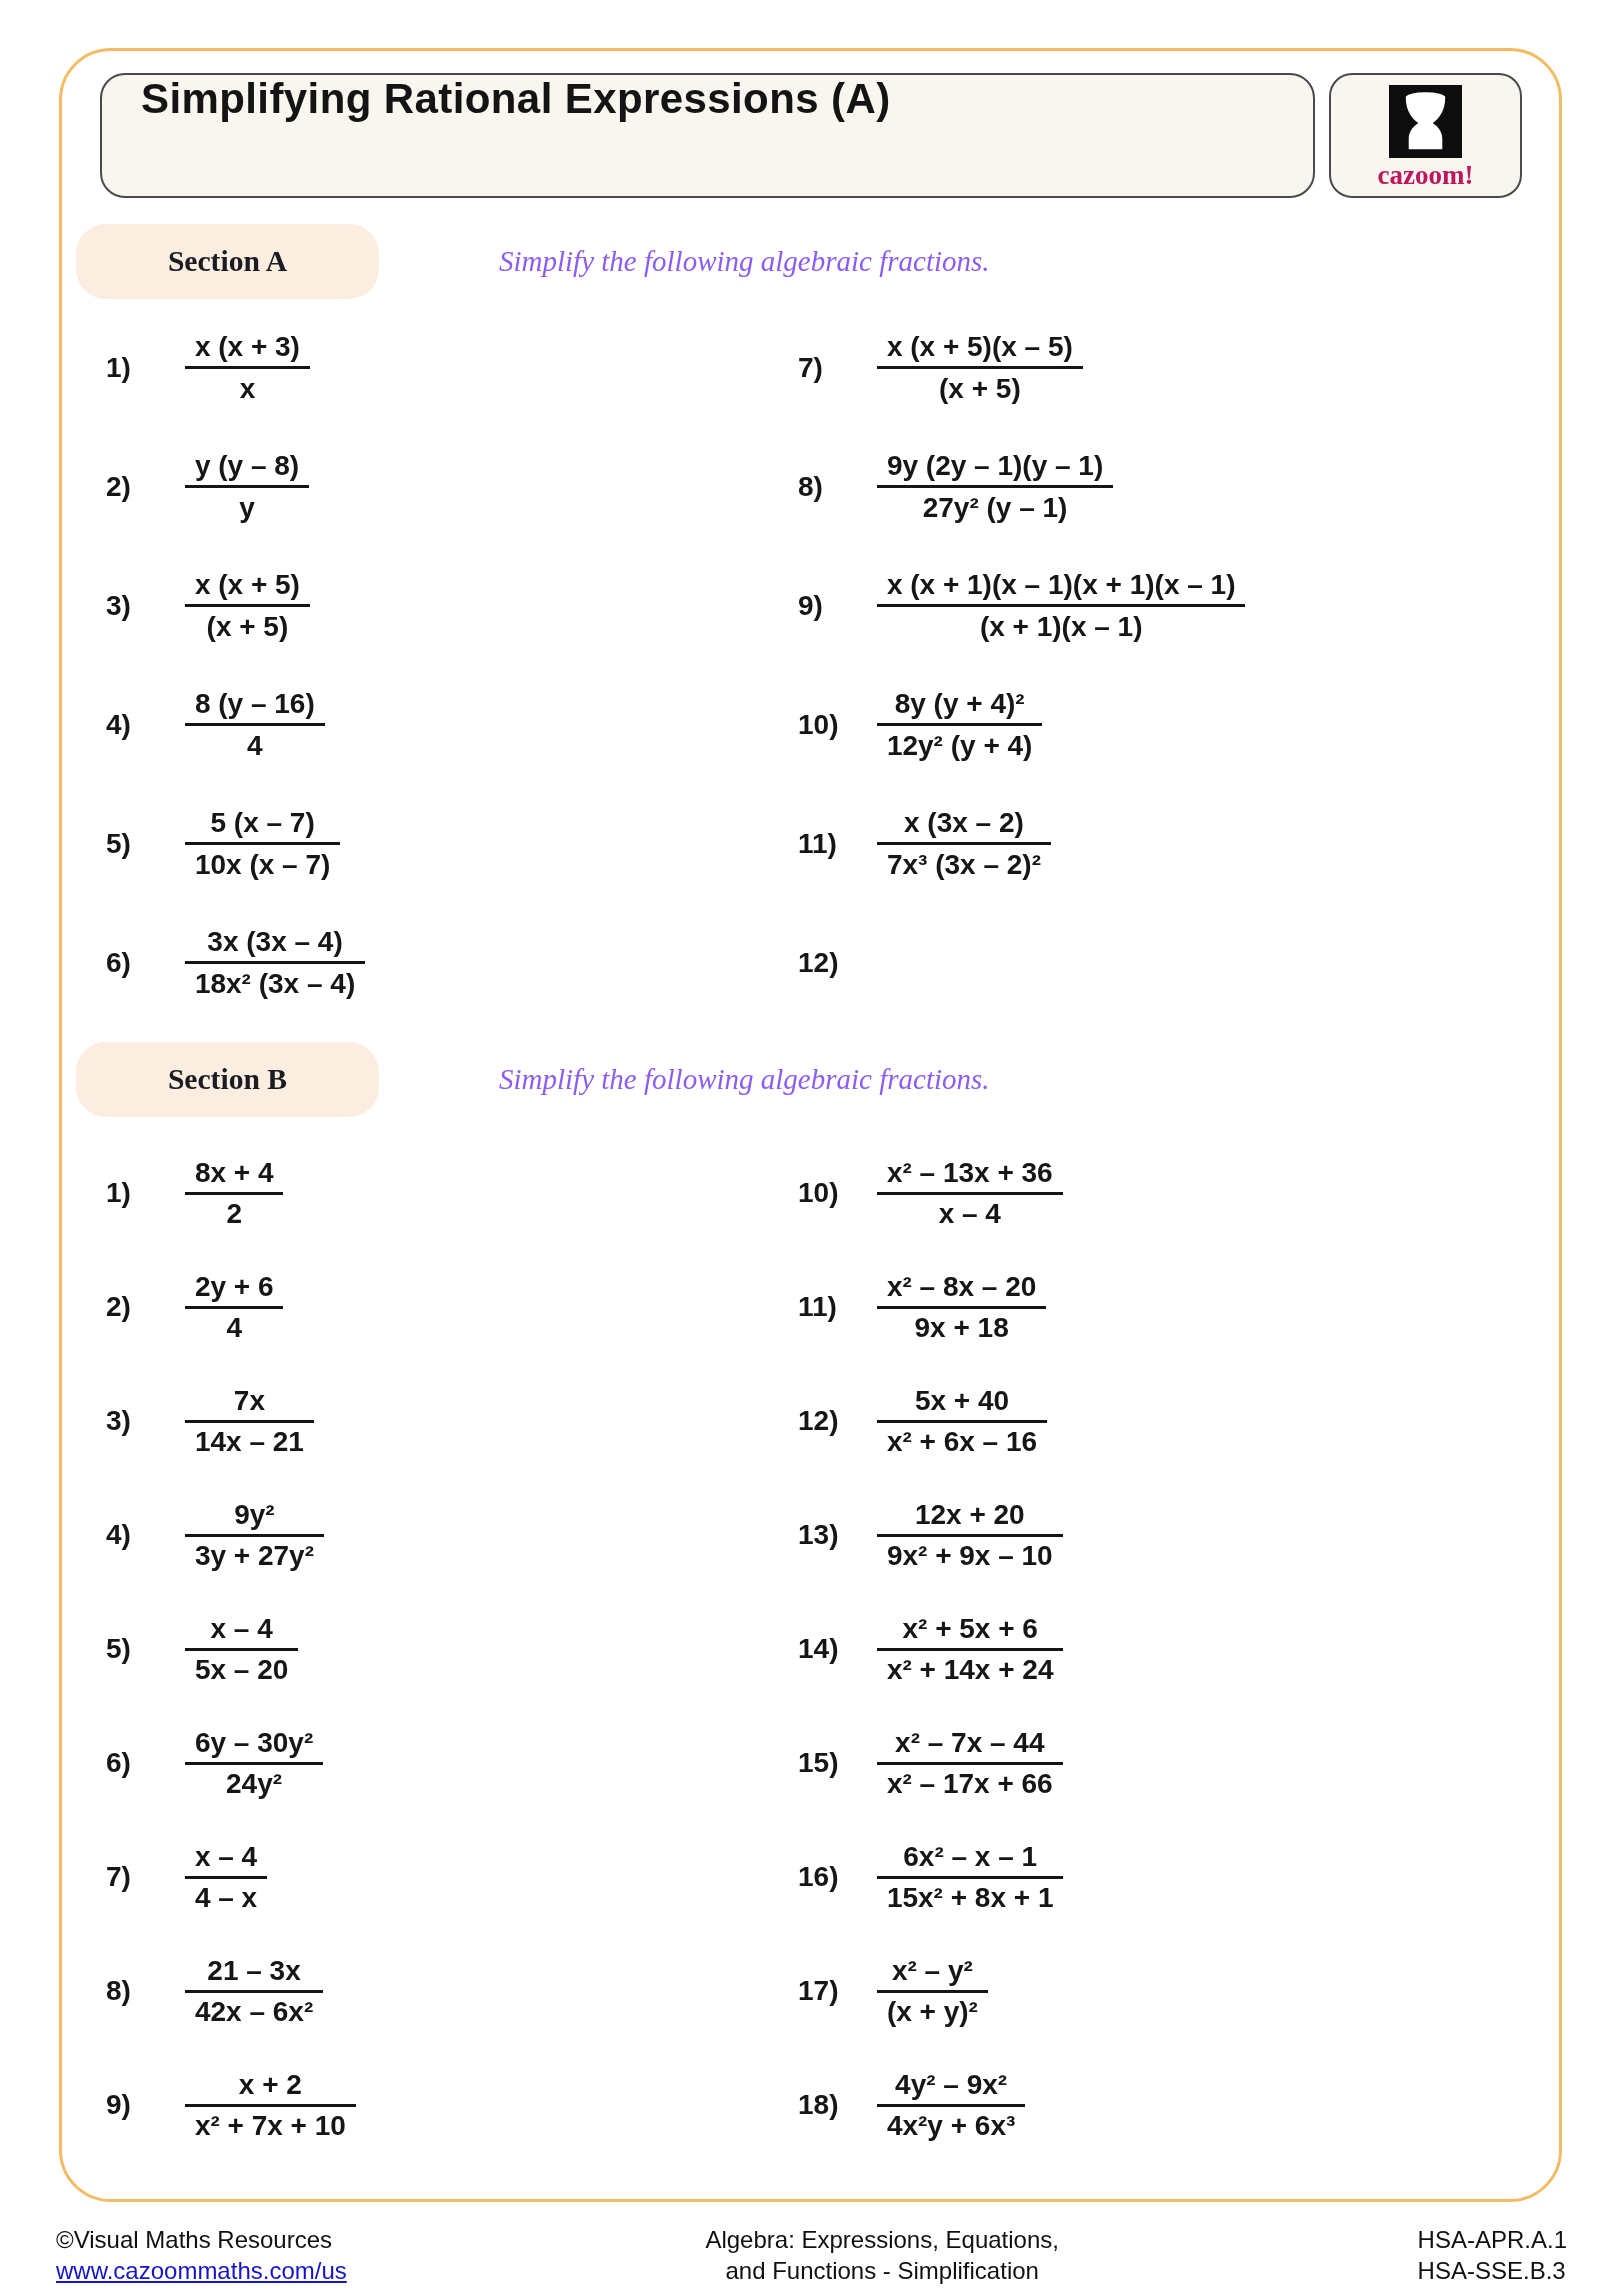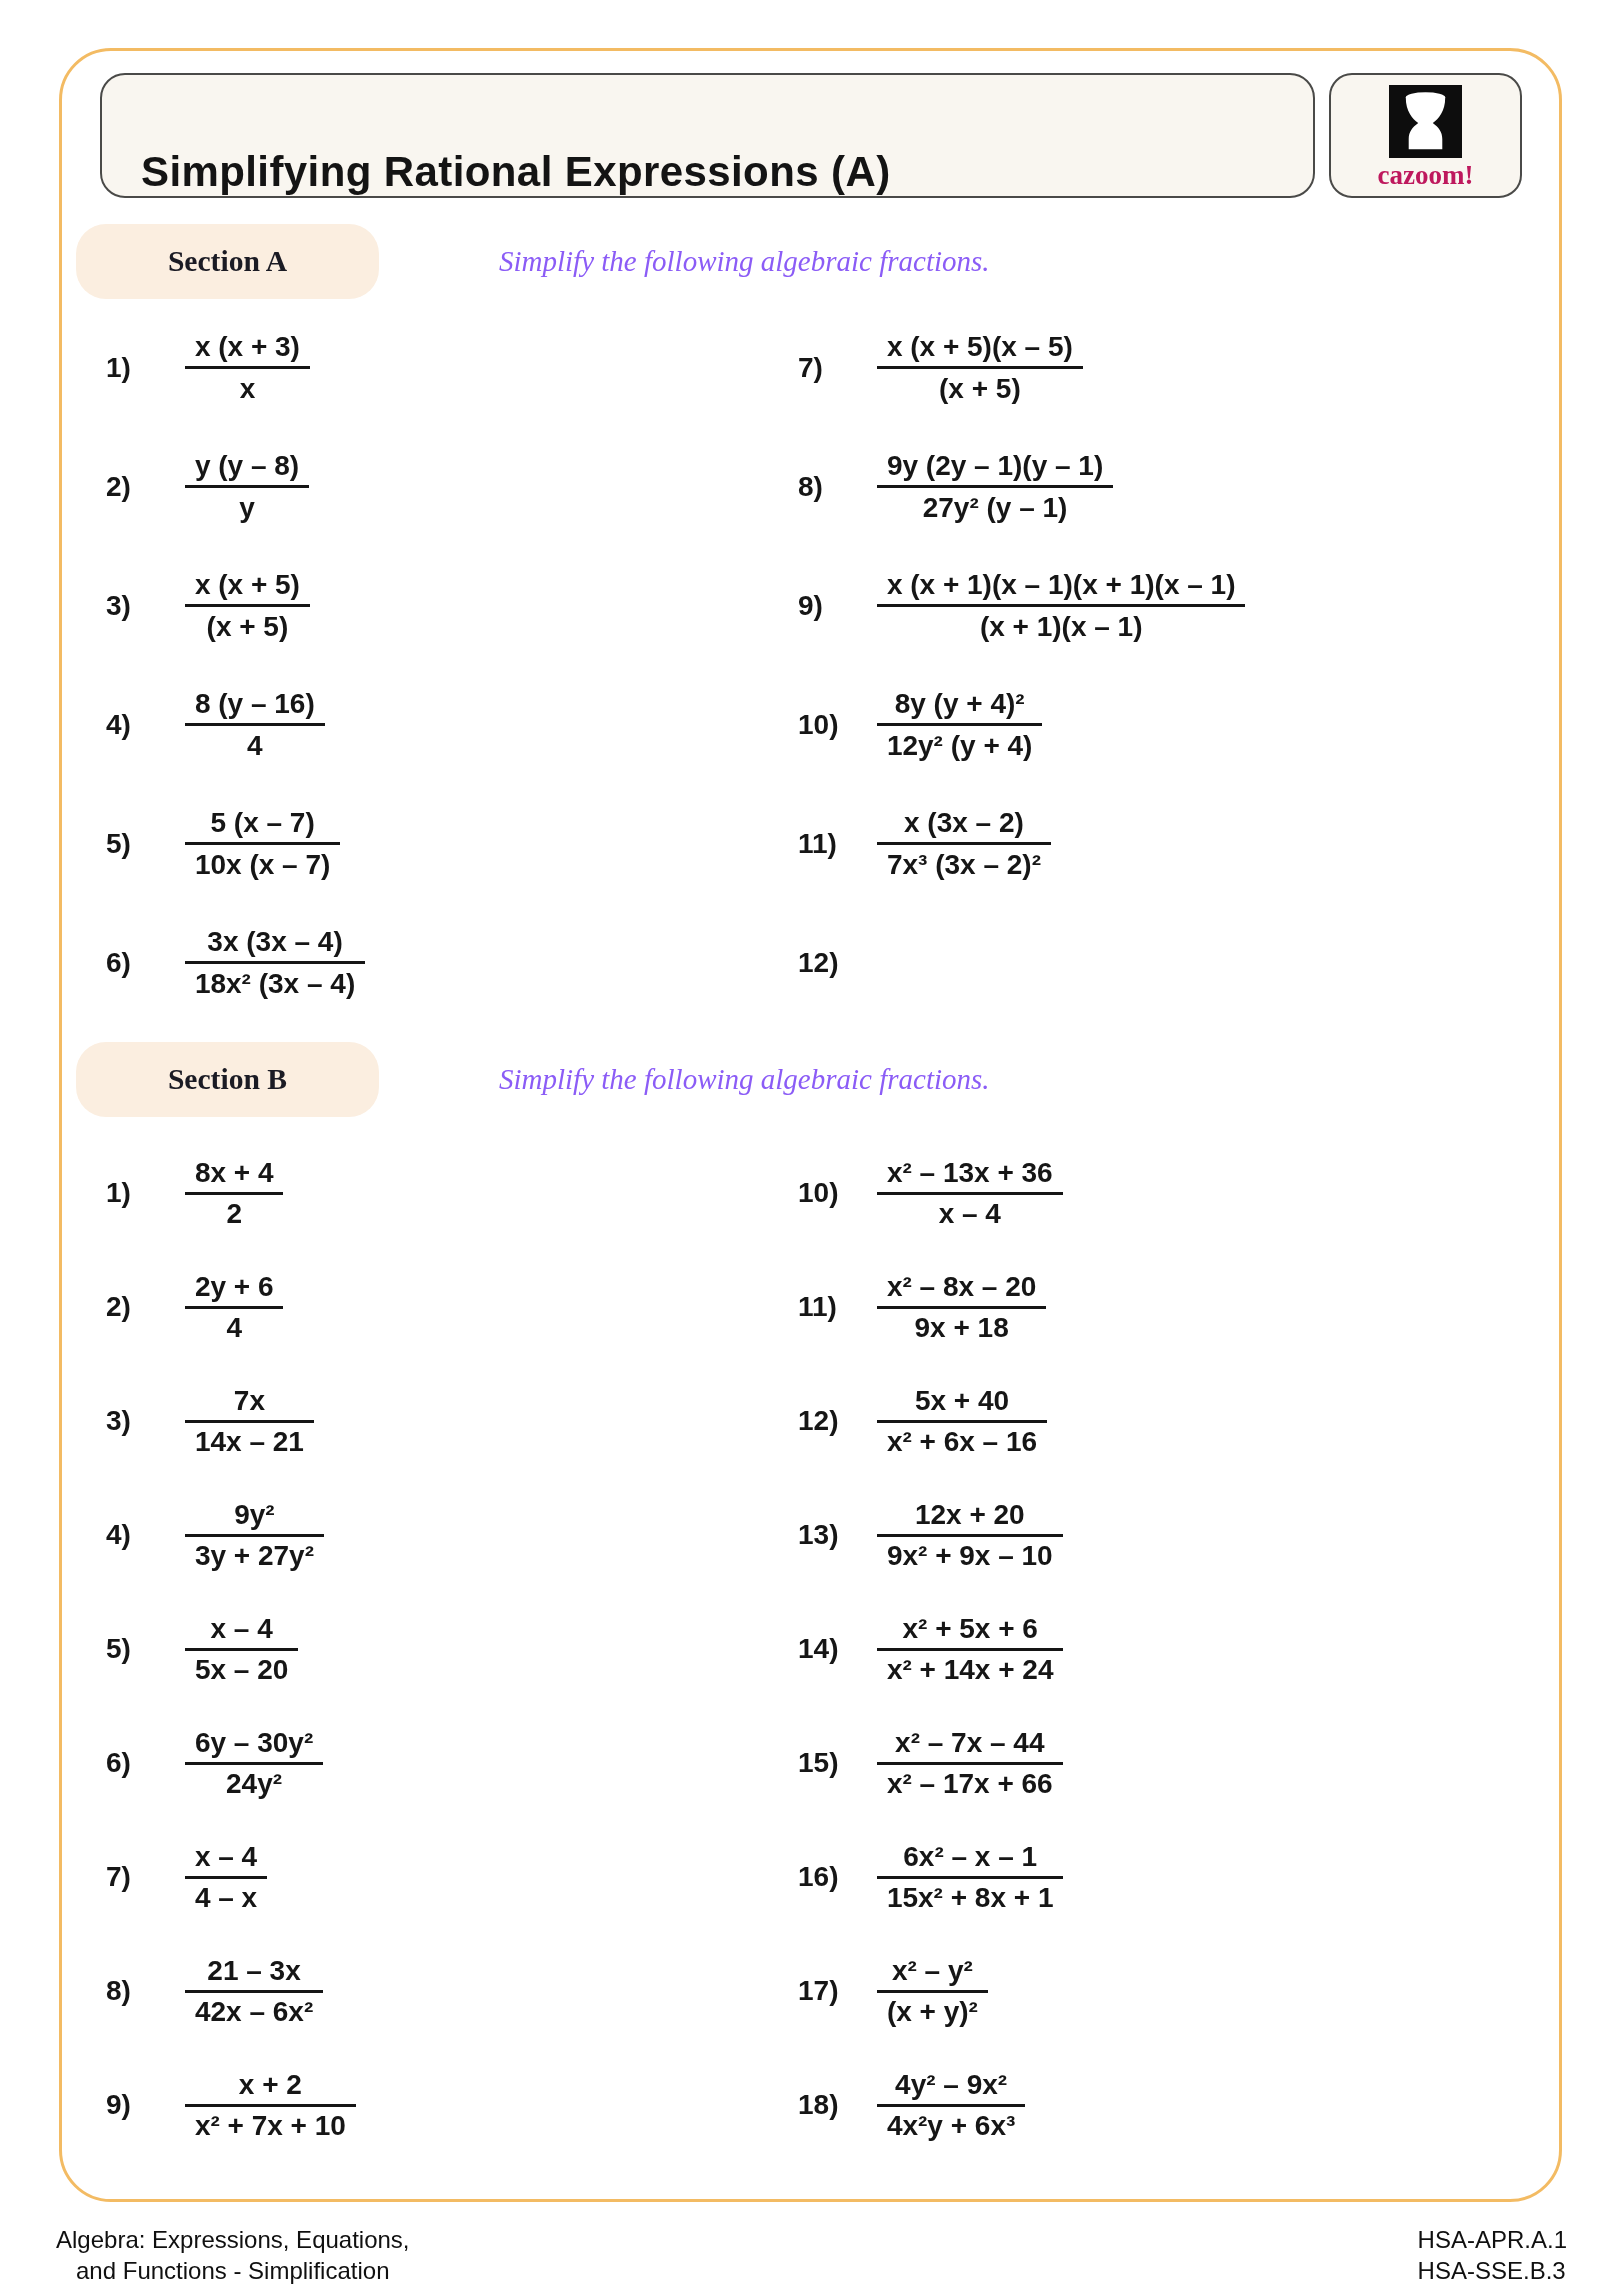--- a/index.html
+++ b/index.html
@@ -12,21 +12,21 @@
     position:absolute;left:59px;top:48px;width:1497px;height:2148px;
     border:3.6px solid #F3BB63;border-radius:52px;background:#ffffff;
   }
   
   .header{
     position:absolute;left:100px;top:73px;width:1422px;height:125px;
     display:flex;gap:14.3px;
   }
   .title-box{
     flex:1;border:2.7px solid #4a4a48;border-radius:25px;background:#F9F6F0;
-    display:flex;align-items:flex-end;padding-left:39px;box-sizing:border-box;
+    display:flex;align-items:flex-start;padding-left:39px;box-sizing:border-box;
   }
   .title-box h1{
     margin:0;font-size:42px;font-weight:700;letter-spacing:0.4px;color:#141414;
   }
   .logo-box{
     width:193px;border:2.7px solid #4a4a48;border-radius:23px;background:#F9F6F0;
     display:flex;flex-direction:column;align-items:center;justify-content:center;
     box-sizing:border-box;padding-top:5.4px;
   }
   .logo-drum{width:73px;height:73px;display:block;}
@@ -336,20 +336,24 @@
       <span class="pnum">18)</span>
       <div class="frac">
         <div class="fnum">4y² – 9x²</div>
         <div class="fbar"></div>
         <div class="fden">4x²y + 6x³</div>
       </div>
     </div>
   </div>
 
 <div class="footer">
+  <div class="left">
+    <div>©Visual Maths Resources</div>
+    <div><a href="#">www.cazoommaths.com/us</a></div>
+  </div>
   <div class="center">
     <div>Algebra: Expressions, Equations,</div>
     <div>and Functions - Simplification</div>
   </div>
   <div class="right">
     <div>HSA-APR.A.1</div>
     <div>HSA-SSE.B.3</div>
   </div>
 </div>
 

